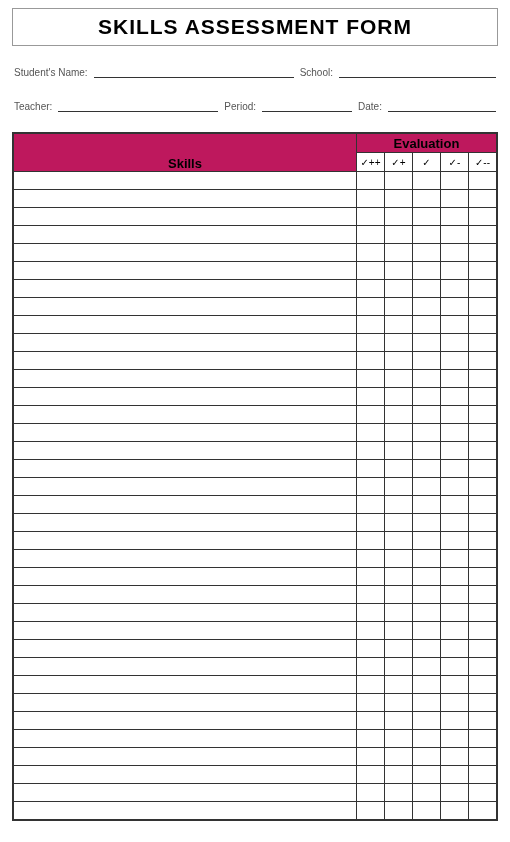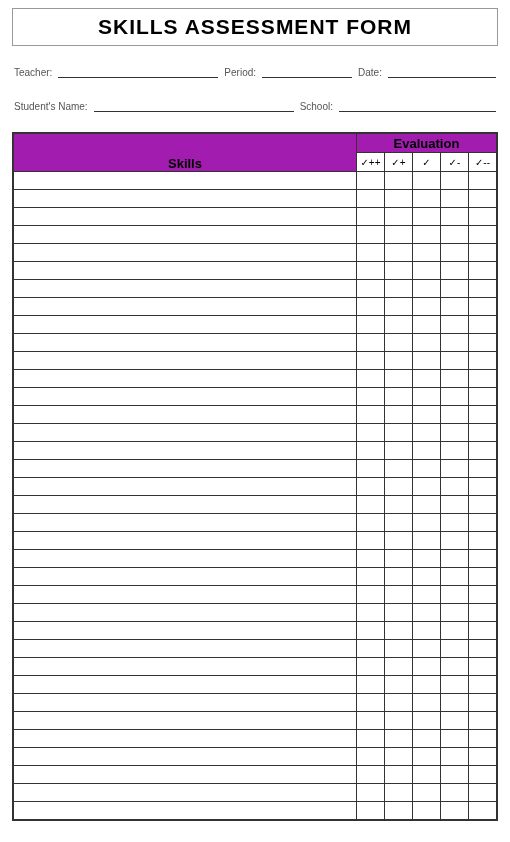--- a/index.html
+++ b/index.html
@@ -68,21 +68,21 @@
     width: 100%;
     border-collapse: collapse;
     table-layout: fixed;
     font-size: 11px;
   }
   table.grid th, table.grid td {
     border: 1px solid #333;
     padding: 0;
   }
   th.hdr {
-    background: #a21caf;
+    background: #be185d;
     font-weight: 700;
     font-size: 13px;
     text-align: center;
   }
   th.hdr-skills {
     height: 38px;
     vertical-align: bottom;
     padding-bottom: 2px;
     text-align: center;
   }
@@ -104,42 +104,42 @@
 </head>
 <body>
 
 <div class="page">
 
   <div class="title-bar">
     <h1>SKILLS ASSESSMENT FORM</h1>
   </div>
 
   <div class="info-section">
+    <div class="info-row">
+      <div class="info-field">
+        <span class="info-label">Student's Name:</span>
+        <span class="info-line w-student"></span>
+      </div>
+      <div class="info-field" style="flex:1">
+        <span class="info-label">School:</span>
+        <span class="info-line w-school" style="flex:1"></span>
+      </div>
+    </div>
     <div class="info-row">
       <div class="info-field">
         <span class="info-label">Teacher:</span>
         <span class="info-line w-teacher"></span>
       </div>
       <div class="info-field">
         <span class="info-label">Period:</span>
         <span class="info-line w-period"></span>
       </div>
       <div class="info-field" style="flex:1">
         <span class="info-label">Date:</span>
         <span class="info-line w-date" style="flex:1"></span>
-      </div>
-    </div>
-    <div class="info-row">
-      <div class="info-field">
-        <span class="info-label">Student's Name:</span>
-        <span class="info-line w-student"></span>
-      </div>
-      <div class="info-field" style="flex:1">
-        <span class="info-label">School:</span>
-        <span class="info-line w-school" style="flex:1"></span>
       </div>
     </div>
   </div>
 
   <div class="grid-wrap">
     <table class="grid">
       <colgroup>
         <col class="c-skill">
         <col class="c-eval">
           <col class="c-eval">

